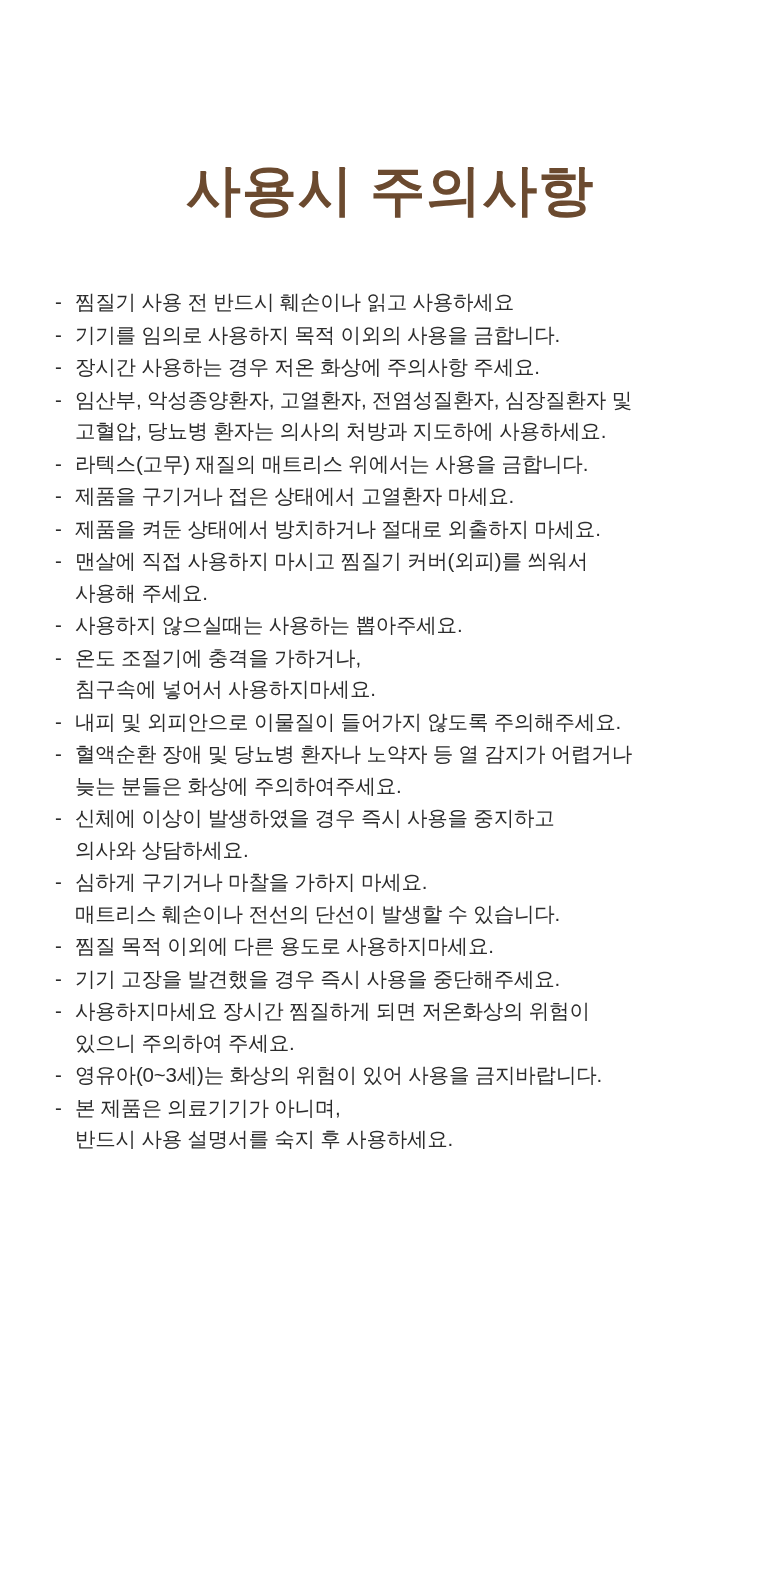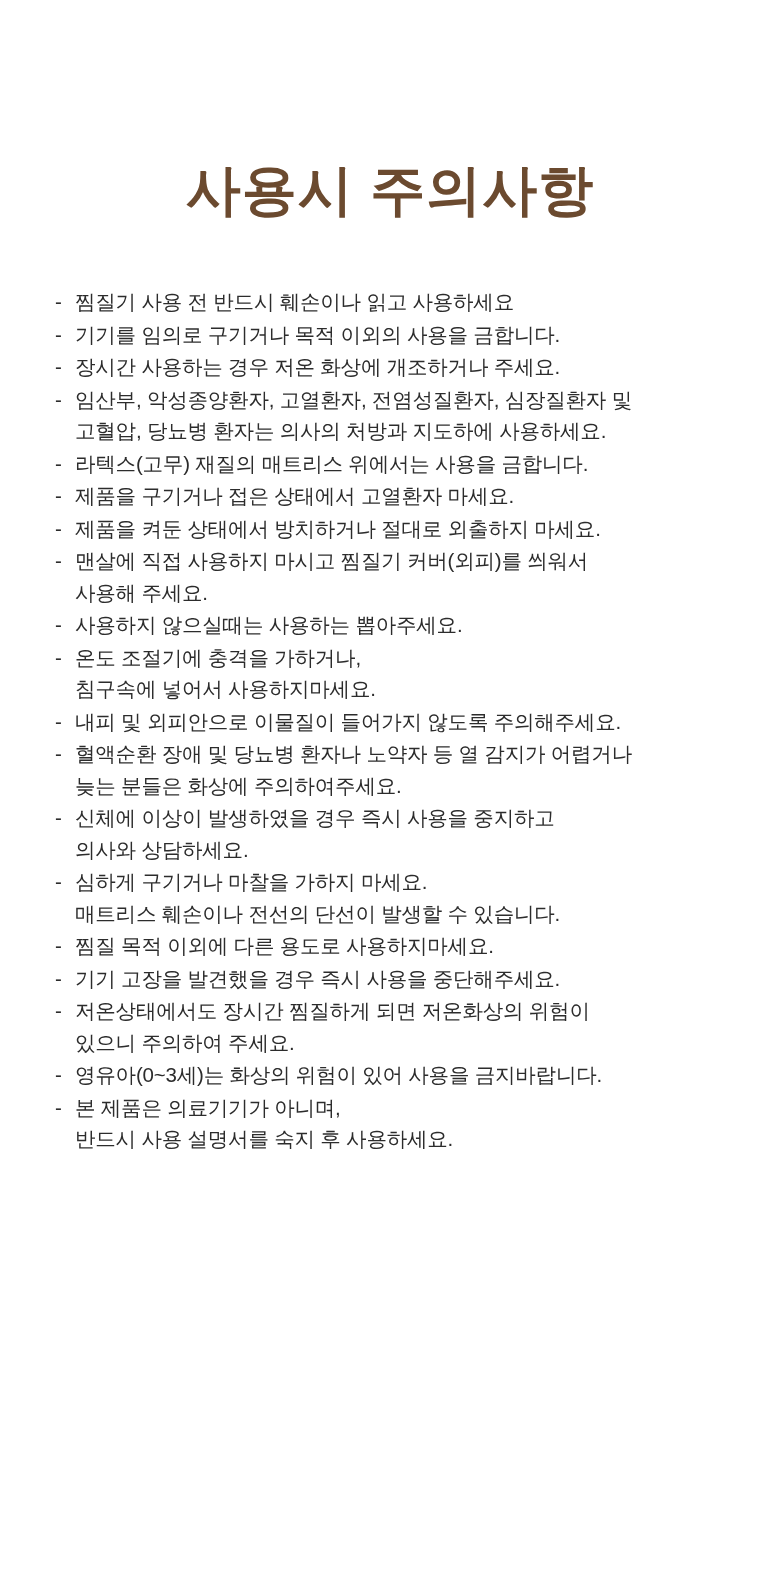--- a/index.html
+++ b/index.html
@@ -65,41 +65,41 @@
 </style>
 </head>
 <body style="background: rgb(255, 255, 255);">
 
 <div class="page">
 
   <h1 class="title" style="color: rgb(107, 74, 47);">사용시 주의사항</h1>
 
   <ul class="notice-list" style="color: rgb(44, 44, 44);">
       <li class="notice-item"><span class="dash">-</span><span class="text">찜질기 사용 전 반드시 훼손이나 읽고 사용하세요</span></li>
-      <li class="notice-item"><span class="dash">-</span><span class="text">기기를 임의로 구기거나 목적 이외의 사용을 금합니다.</span></li>
-      <li class="notice-item"><span class="dash">-</span><span class="text">장시간 사용하는 경우 저온 화상에 개조하거나 주세요.</span></li>
+      <li class="notice-item"><span class="dash">-</span><span class="text">기기를 임의로 사용하지 목적 이외의 사용을 금합니다.</span></li>
+      <li class="notice-item"><span class="dash">-</span><span class="text">장시간 사용하는 경우 저온 화상에 주의사항 주세요.</span></li>
       <li class="notice-item"><span class="dash">-</span><span class="text">임산부, 악성종양환자, 고열환자, 전염성질환자, 심장질환자 및
 고혈압, 당뇨병 환자는 의사의 처방과 지도하에 사용하세요.</span></li>
       <li class="notice-item"><span class="dash">-</span><span class="text">라텍스(고무) 재질의 매트리스 위에서는 사용을 금합니다.</span></li>
       <li class="notice-item"><span class="dash">-</span><span class="text">제품을 구기거나 접은 상태에서 고열환자 마세요.</span></li>
       <li class="notice-item"><span class="dash">-</span><span class="text">제품을 켜둔 상태에서 방치하거나 절대로 외출하지 마세요.</span></li>
       <li class="notice-item"><span class="dash">-</span><span class="text">맨살에 직접 사용하지 마시고 찜질기 커버(외피)를 씌워서
 사용해 주세요.</span></li>
       <li class="notice-item"><span class="dash">-</span><span class="text">사용하지 않으실때는 사용하는 뽑아주세요.</span></li>
       <li class="notice-item"><span class="dash">-</span><span class="text">온도 조절기에 충격을 가하거나,
 침구속에 넣어서 사용하지마세요.</span></li>
       <li class="notice-item"><span class="dash">-</span><span class="text">내피 및 외피안으로 이물질이 들어가지 않도록 주의해주세요.</span></li>
       <li class="notice-item"><span class="dash">-</span><span class="text">혈액순환 장애 및 당뇨병 환자나 노약자 등 열 감지가 어렵거나
 늦는 분들은 화상에 주의하여주세요.</span></li>
       <li class="notice-item"><span class="dash">-</span><span class="text">신체에 이상이 발생하였을 경우 즉시 사용을 중지하고
 의사와 상담하세요.</span></li>
       <li class="notice-item"><span class="dash">-</span><span class="text">심하게 구기거나 마찰을 가하지 마세요.
 매트리스 훼손이나 전선의 단선이 발생할 수 있습니다.</span></li>
       <li class="notice-item"><span class="dash">-</span><span class="text">찜질 목적 이외에 다른 용도로 사용하지마세요.</span></li>
       <li class="notice-item"><span class="dash">-</span><span class="text">기기 고장을 발견했을 경우 즉시 사용을 중단해주세요.</span></li>
-      <li class="notice-item"><span class="dash">-</span><span class="text">저온상태에서도 장시간 찜질하게 되면 저온화상의 위험이
+      <li class="notice-item"><span class="dash">-</span><span class="text">사용하지마세요 장시간 찜질하게 되면 저온화상의 위험이
 있으니 주의하여 주세요.</span></li>
       <li class="notice-item"><span class="dash">-</span><span class="text">영유아(0~3세)는 화상의 위험이 있어 사용을 금지바랍니다.</span></li>
       <li class="notice-item"><span class="dash">-</span><span class="text">본 제품은 의료기기가 아니며,
 반드시 사용 설명서를 숙지 후 사용하세요.</span></li>
     </ul>
 
 </div>
 
 </body></html>

